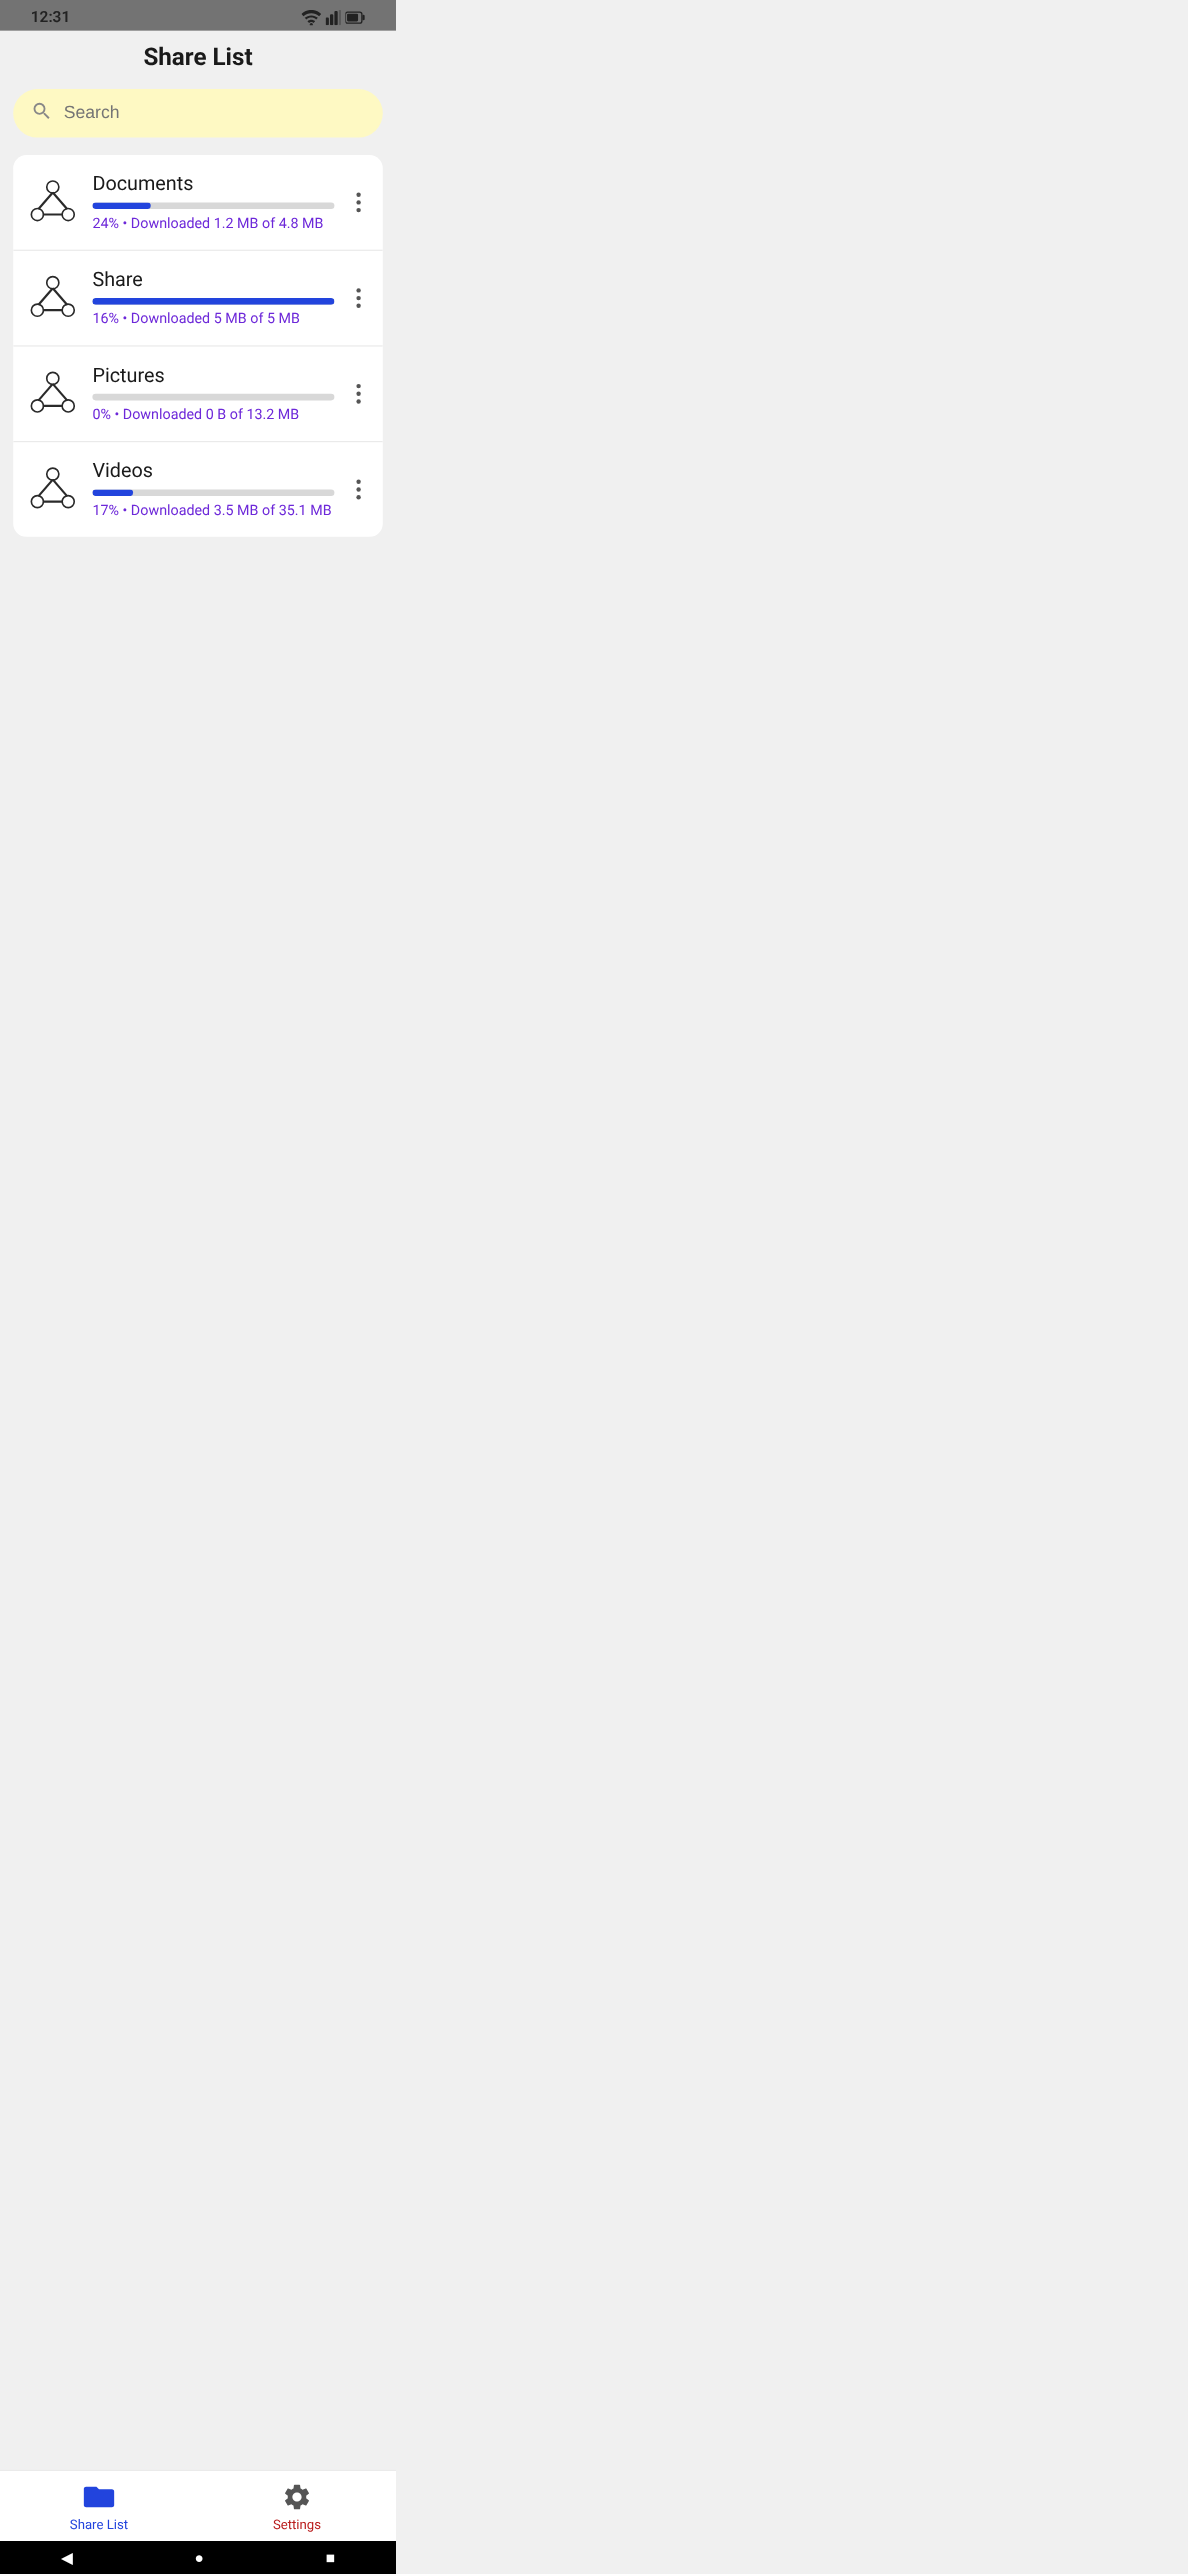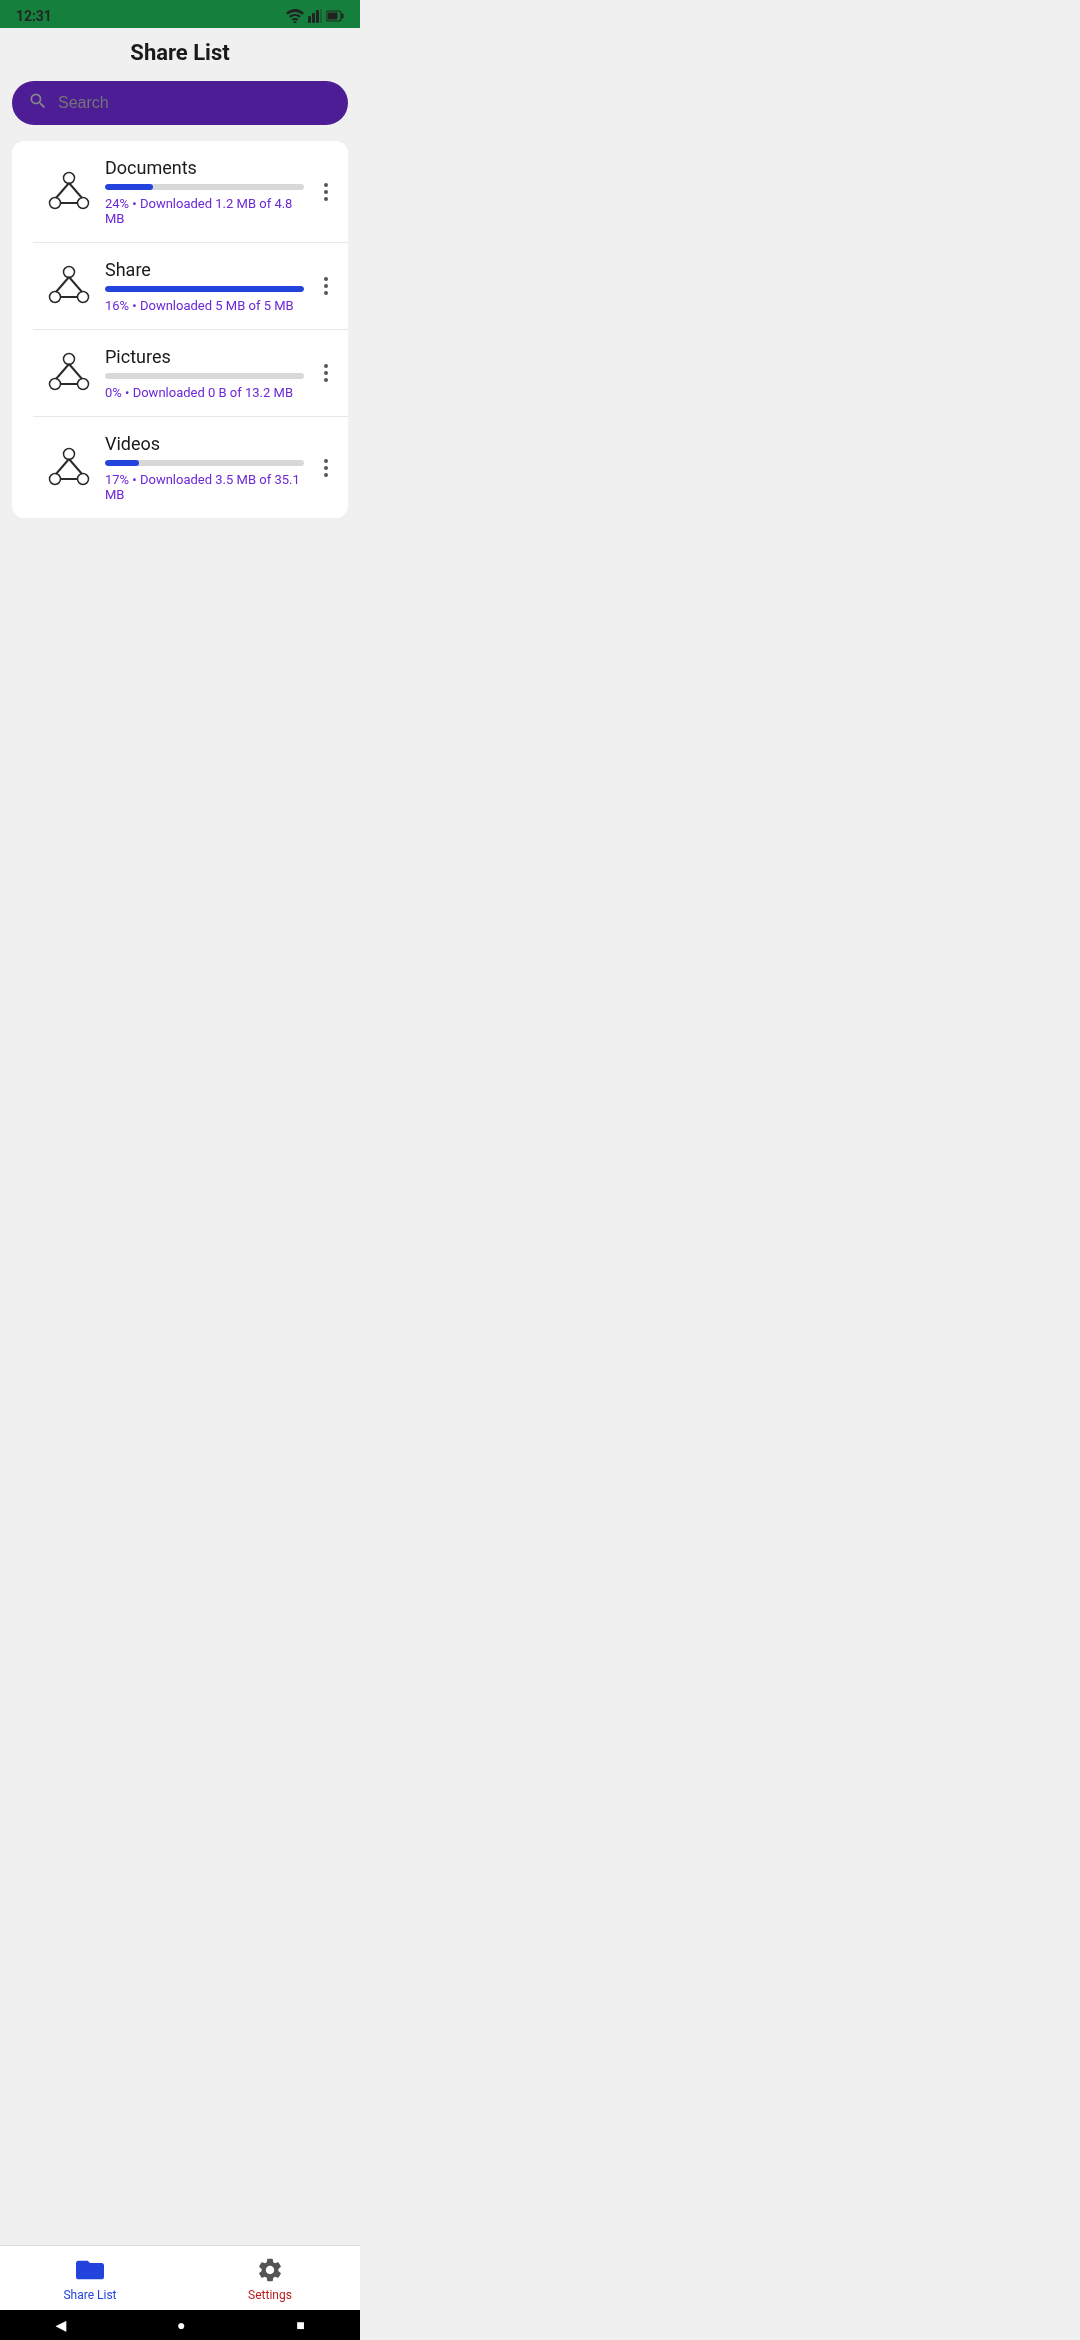--- a/index.html
+++ b/index.html
@@ -11,22 +11,22 @@
       background: #f0f0f0;
       font-family: 'Roboto', Arial, sans-serif;
       overflow-x: hidden;
       position: relative;
     }
 
     .status-bar {
       display: flex;
       justify-content: space-between;
       align-items: center;
-      padding: 8px 16px 4px;
-      background: #15803d;
+      padding: 8px 28px 4px;
+      background: #737373;
     }
 
     .status-time {
       font-size: 14px;
       font-weight: 600;
       color: #222;
     }
 
     .status-icons {
       display: flex;
@@ -44,21 +44,21 @@
       text-align: center;
     }
 
     .header-title {
       font-size: 22px;
       font-weight: 700;
       color: #1a1a1a;
     }
 
     .search-bar {
-      background: #4c1d95;
+      background: #fef9c3;
       border-radius: 24px;
       display: flex;
       align-items: center;
       margin: 0 12px 16px;
       padding: 10px 16px;
       gap: 10px;
     }
 
     .search-icon svg {
       width: 20px;
@@ -81,21 +81,20 @@
       margin: 0 12px 16px;
       overflow: hidden;
     }
 
     .list-item {
       display: flex;
       align-items: center;
       padding: 16px 12px;
       gap: 12px;
       position: relative;
-      margin-left: 21px;
     }
 
     .list-item:not(:last-child) {
       border-bottom: 1px solid #e8e8e8;
     }
 
     .share-icon {
       width: 48px;
       height: 48px;
       flex-shrink: 0;

